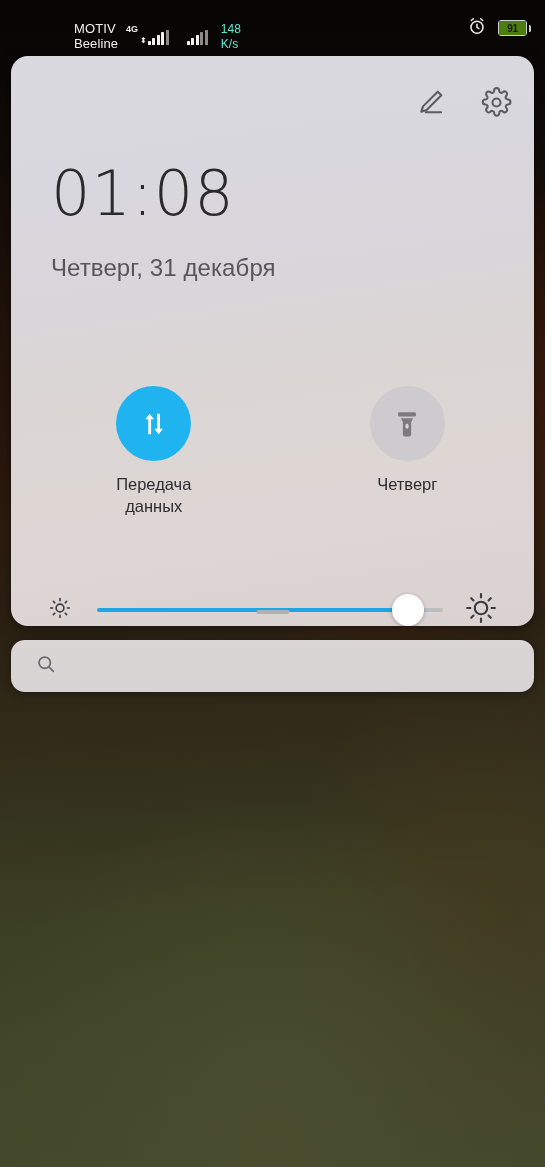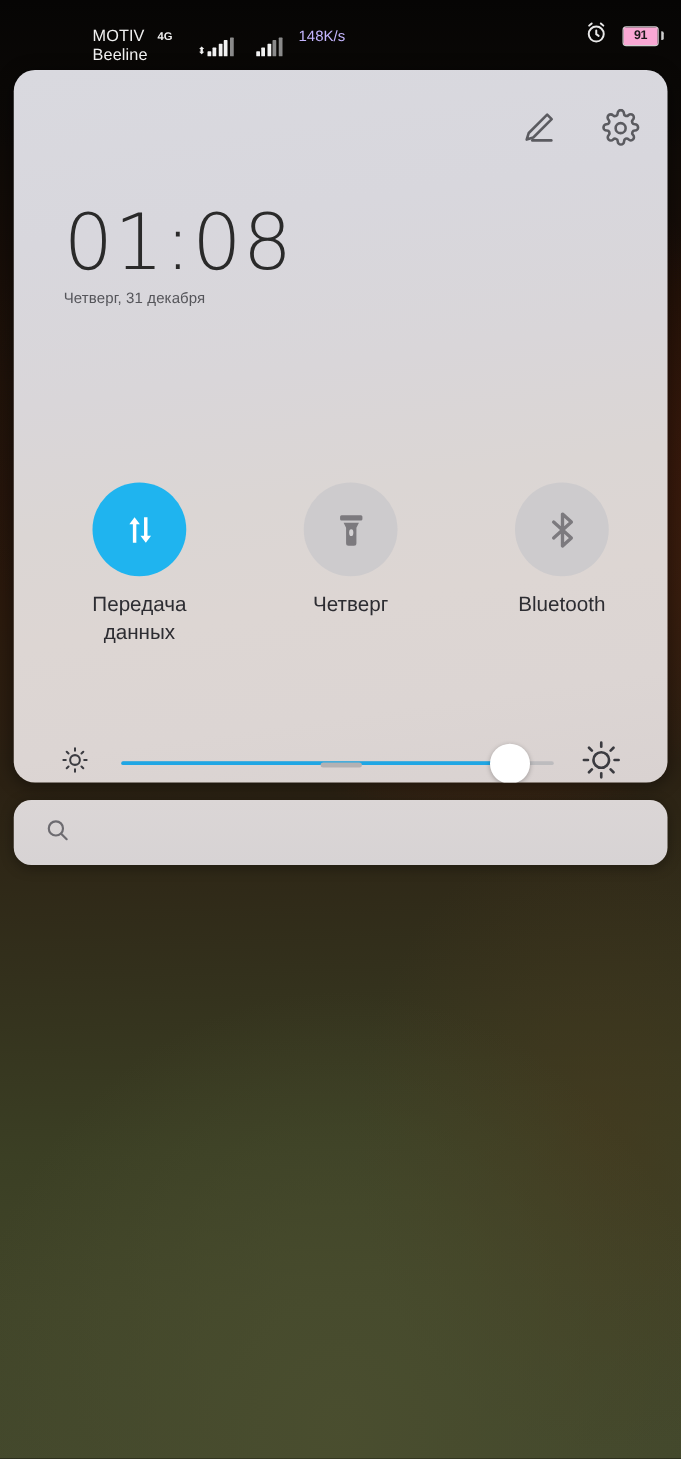--- a/index.html
+++ b/index.html
@@ -76,37 +76,37 @@
     padding-bottom: 1px;
     height: 32px;
   }
   .gen-tag {
     font-size: 9px;
     font-weight: bold;
     line-height: 9px;
     color: #f0f0f0;
     align-self: flex-start;
     margin-top: 4px;
-    margin-right: 19px;
+    margin-right: 1px;
   }
   .bars { display: flex; align-items: flex-end; gap: 1.5px; height: 15px; margin-bottom: 7px;}
   .bars i { display: block; width: 3px; background: #f2f2f2; border-radius: 0.5px; }
   .bars i.b1 { height: 4px; }
   .bars i.b2 { height: 7px; }
   .bars i.b3 { height: 10px; }
   .bars i.b4 { height: 13px; }
   .bars i.b5 { height: 15px; }
   .bars i.dim { background: #8a8a8a; }
   .roam-arrows { font-size: 8px; line-height: 8px; margin-bottom: 7px; color: #f2f2f2; }
   .netspeed {
     display: flex;
-    flex-direction: row;
+    flex-direction: column;
     font-size: 12px;
     line-height: 15px;
-    color: #c4b5fd;
+    color: #5eead4;
     margin-left: 5px;
     margin-top: 1px;
   }
   .sb-right {
     position: absolute;
     right: 14px;
     top: 16px;
     display: flex;
     align-items: center;
     gap: 11px;
@@ -118,21 +118,21 @@
   .battery-body {
     width: 29px; height: 16px;
     border: 1.6px solid #cfcfcf;
     border-radius: 3px;
     display: flex; align-items: center; justify-content: center;
   }
   .battery-fill {
     font-size: 10px;
     font-weight: bold;
     color: #1a1a1a;
-    background: #f9a8d4;
+    background: #4d7c0f;
     width: 100%; height: 100%;
     display: flex; align-items: center; justify-content: center;
     border-radius: 1px;
     letter-spacing: -0.2px;
   }
   .battery-cap {
     width: 2.5px; height: 7px;
     background: #cfcfcf;
     border-radius: 0 1.5px 1.5px 0;
     margin-left: 1.5px;
@@ -180,24 +180,25 @@
   }
   #clock-time {
     font-size: 62px;
     line-height: 66px;
     font-weight: 300;
     color: #2a2a2a;
     letter-spacing: 1px;
     font-family: "DejaVu Sans", sans-serif;
   }
   #clock-date {
-    margin-top: 4px;
-    font-size: 12px;
+    margin-top: 27px;
+    font-size: 24px;
     color: #55555a;
     letter-spacing: 0.1px;
+    text-align: center;
   }
 
   
   #toggles {
     position: absolute;
     left: 16px; right: 0;
     top: 330px;
     display: flex;
   }
   .toggle {
@@ -401,28 +402,20 @@
       <span class="toggle-circle" style="background: rgb(205, 203, 205);">
         <svg width="32" height="32" viewBox="0 0 24 24" fill="#7c7a7e">
           <rect x="5.3" y="3.2" width="13.4" height="3.1" rx="0.9"></rect>
           <path d="M7.4 7.6h9.2l-1.5 3.1v9.2a1.5 1.5 0 0 1-1.5 1.5h-3.2a1.5 1.5 0 0 1-1.5-1.5v-9.2z"></path>
           <ellipse cx="12" cy="13.6" rx="1.25" ry="2" fill="#d5d3d5"></ellipse>
         </svg>
       </span>
       <span class="toggle-label">Четверг</span>
     </div>
 
-    <div class="toggle">
-      <span class="toggle-circle" style="background: rgb(205, 203, 205);">
-        <svg width="34" height="34" viewBox="0 0 24 24" fill="none" stroke="#7c7a7e" stroke-width="1.9" stroke-linecap="round" stroke-linejoin="round">
-          <path d="M7 7.5 17 16.5 12 21V3l5 4.5L7 16.5"></path>
-        </svg>
-      </span>
-      <span class="toggle-label">Bluetooth</span>
-    </div>
   </div>
 
   <div id="brightness">
     <span>
       <svg width="26" height="26" viewBox="0 0 24 24" fill="none" stroke="#3b3b40" stroke-width="1.5" stroke-linecap="round">
         <circle cx="12" cy="12" r="3.6"></circle>
         <path d="M12 3.4v1.8M12 18.8v1.8M3.4 12h1.8M18.8 12h1.8M5.9 5.9l1.3 1.3M16.8 16.8l1.3 1.3M18.1 5.9l-1.3 1.3M7.2 16.8l-1.3 1.3"></path>
       </svg>
     </span>
 

